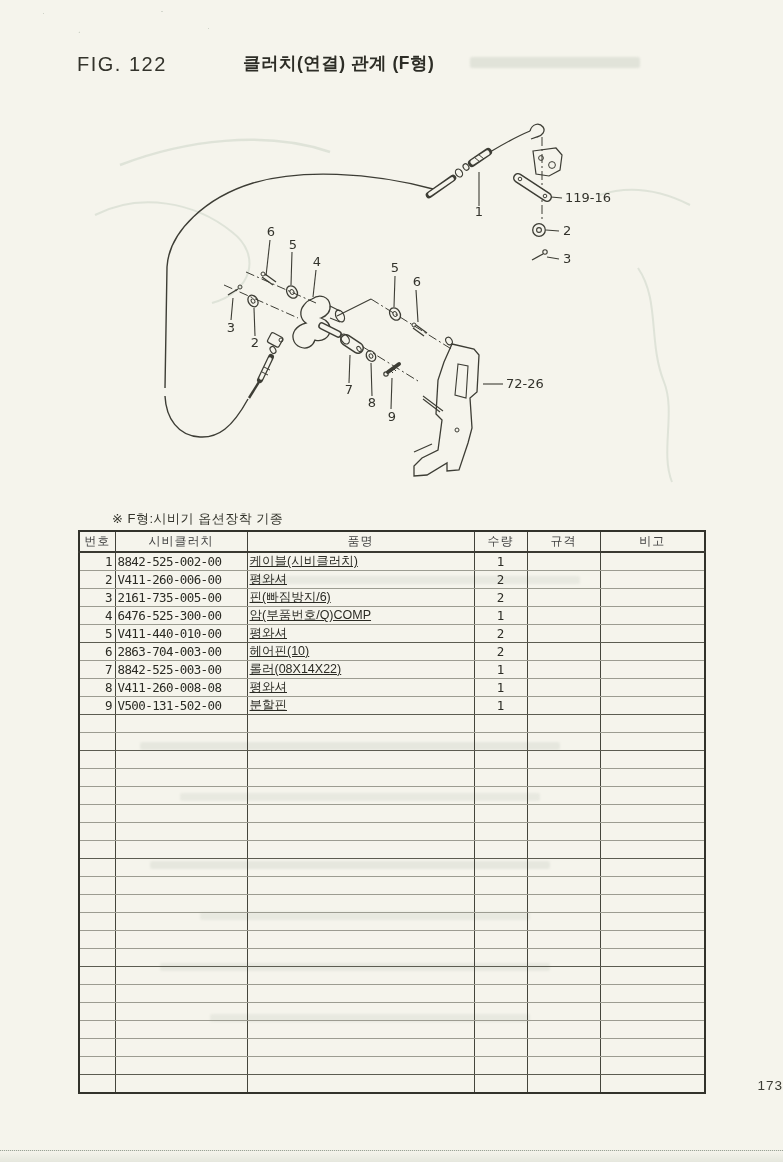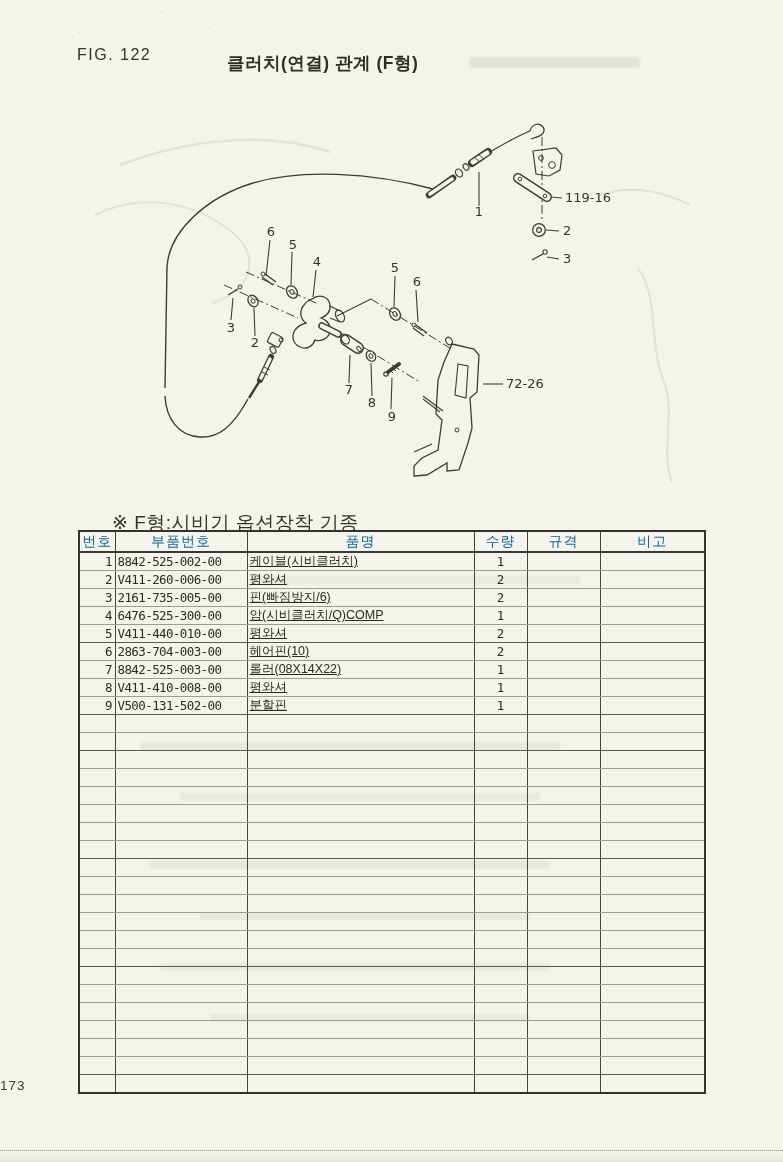--- a/index.html
+++ b/index.html
@@ -4,36 +4,36 @@
 <style>
   html,body{margin:0;padding:0;}
   body{
     width:783px;height:1162px;position:relative;overflow:hidden;
     background:#f5f4ec;
     font-family:"Liberation Sans","DejaVu Sans",sans-serif;
     color:#2e2e27;
   }
   .abs{position:absolute;}
   
-  .fig-label{left:77px;top:46px;font-size:16px;letter-spacing:1.5px;color:#33332b;}
-  .page-title{left:227px;top:51px;font-size:17.5px;font-weight:bold;letter-spacing:0.5px;color:#2d2d26;}
-  .table-note{left:112px;top:510px;font-size:19px;color:#33332b;letter-spacing:0.5px;}
-  .page-number{left:0;top:1078px;width:783px;text-align:left;font-size:13.5px;color:#3a3a32;letter-spacing:1px;}
+  .fig-label{left:77px;top:53px;font-size:20px;letter-spacing:1.5px;color:#33332b;}
+  .page-title{left:243px;top:51px;font-size:17.5px;font-weight:bold;letter-spacing:0.5px;color:#2d2d26;}
+  .table-note{left:112px;top:510px;font-size:13px;color:#33332b;letter-spacing:0.5px;}
+  .page-number{left:0;top:1078px;width:783px;text-align:right;font-size:13.5px;color:#3a3a32;letter-spacing:1px;}
   
   svg text{font-family:"DejaVu Sans","Liberation Sans",sans-serif;font-size:13px;fill:#33332c;}
   .ln{stroke:#3d3d35;fill:none;}
   .ghost-stroke{stroke:#ccd5c8;fill:none;opacity:.55;}
   
   table.parts{
     position:absolute;left:78px;top:530px;
     border-collapse:collapse;table-layout:fixed;
     width:626px;border:2px solid #32322b;
   }
   table.parts th{
-    height:19px;font-weight:normal;font-size:14px;color:#0369a1;
+    height:19px;font-weight:normal;font-size:12px;color:#404040;
     border:1.5px solid #42423a;border-bottom:2px solid #3a3a32;
     padding:0;letter-spacing:1px;background:transparent;
   }
   table.parts td{
     height:17px;font-size:12.5px;padding:0 2px;overflow:hidden;white-space:nowrap;
     border-left:1.5px solid #45453c;border-right:1.5px solid #45453c;
     border-top:1px solid #9c9c91;border-bottom:1px solid #9c9c91;
     color:#2b2b24;
   }
   table.parts tr.dark-b td{border-bottom:1.5px solid #5c5c51;}
@@ -226,21 +226,21 @@
     <col style="width:36px">
       <col style="width:132px">
       <col style="width:227px">
     <col style="width:53px">
       <col style="width:73px">
       <col style="width:105px">
   </colgroup>
   <thead>
     <tr>
       <th>번호</th>
-      <th>부품번호</th>
+      <th>시비클러치</th>
       <th>품명</th>
       <th>수량</th>
       <th>규격</th>
       <th>비고</th>
     </tr>
   </thead>
   <tbody>
       <tr>
         <td class="c-no">1</td>
         <td class="c-part">8842-525-002-00</td>
@@ -261,21 +261,21 @@
         <td class="c-no">3</td>
         <td class="c-part">2161-735-005-00</td>
         <td class="c-name">핀(빠짐방지/6)</td>
         <td class="c-qty">2</td>
         <td class="c-spec"></td>
         <td class="c-rem"></td>
       </tr>
       <tr>
         <td class="c-no">4</td>
         <td class="c-part">6476-525-300-00</td>
-        <td class="c-name">암(시비클러치/Q)COMP</td>
+        <td class="c-name">암(부품번호/Q)COMP</td>
         <td class="c-qty">1</td>
         <td class="c-spec"></td>
         <td class="c-rem"></td>
       </tr>
       <tr class="dark-b">
         <td class="c-no">5</td>
         <td class="c-part">V411-440-010-00</td>
         <td class="c-name">평와셔</td>
         <td class="c-qty">2</td>
         <td class="c-spec"></td>
@@ -292,21 +292,21 @@
       <tr>
         <td class="c-no">7</td>
         <td class="c-part">8842-525-003-00</td>
         <td class="c-name">롤러(08X14X22)</td>
         <td class="c-qty">1</td>
         <td class="c-spec"></td>
         <td class="c-rem"></td>
       </tr>
       <tr>
         <td class="c-no">8</td>
-        <td class="c-part">V411-410-008-00</td>
+        <td class="c-part">V411-260-008-08</td>
         <td class="c-name">평와셔</td>
         <td class="c-qty">1</td>
         <td class="c-spec"></td>
         <td class="c-rem"></td>
       </tr>
       <tr class="dark-b">
         <td class="c-no">9</td>
         <td class="c-part">V500-131-502-00</td>
         <td class="c-name">분할핀</td>
         <td class="c-qty">1</td>

